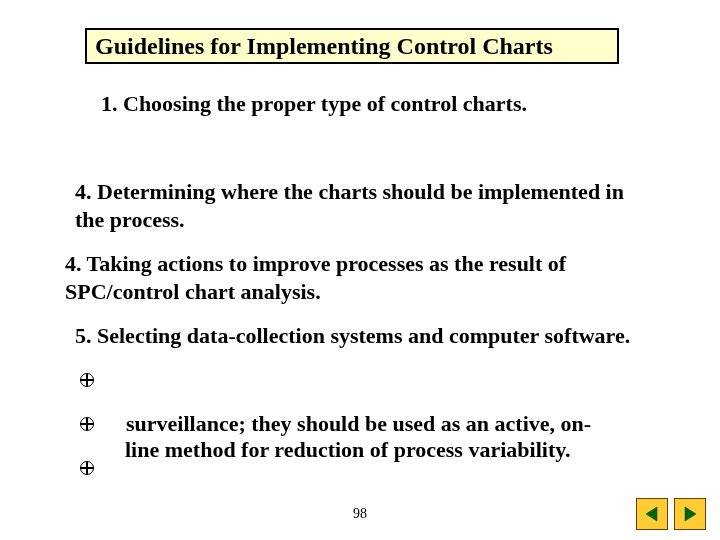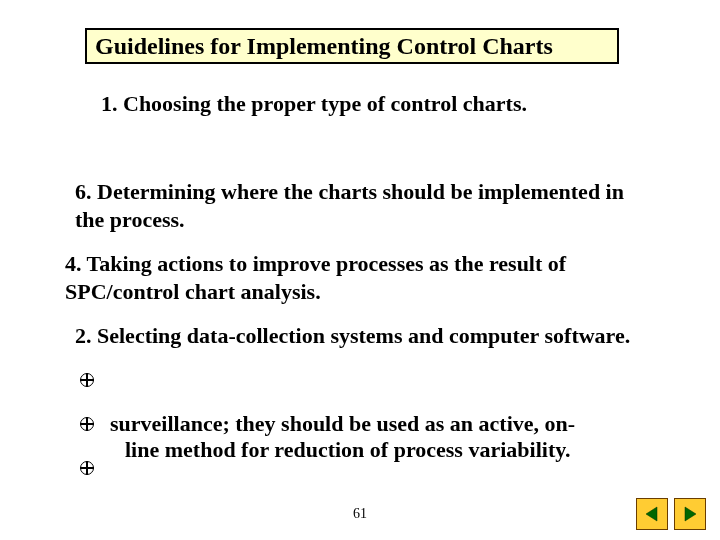--- a/index.html
+++ b/index.html
@@ -37,21 +37,21 @@
     font-size: 22px;
     font-weight: bold;
     line-height: 28px;
   }
   .i1 { left: 88px; top: 90px;  width: 580px; margin-left: 13px; }
   .i2 { left: 75px; top: 134px; width: 580px; }
   .i3 { left: 75px; top: 178px; width: 560px; }
   .i4 { left: 65px; top: 250px; width: 560px; }
   .i5 { left: 75px; top: 322px; width: 600px; }
   .b1 { left: 108px; top: 366px; width: 560px; }
-  .b2 { left: 110px; top: 410px; width: 560px; }
+  .b2 { left: 126px; top: 410px; width: 560px; }
   .b3 { left: 125px; top: 436px; width: 560px; }
   .bullet-icon {
     position: absolute;
     width: 16px;
     height: 16px;
   }
   .bi1 { left: 79px; top: 372px; }
   .bi2 { left: 79px; top: 416px; }
   .bi3 { left: 79px; top: 460px; }
   .page-num {
@@ -83,23 +83,23 @@
   .nav-btn svg { display: block; }
 </style>
 </head>
 <body>
 
 <div class="slide">
 
   <div class="title-box">Guidelines for Implementing Control Charts</div>
 
   <div class="item i1">1. Choosing the proper type of control charts.</div>
-  <div class="item i3">6. Determining where the charts should be implemented in the process.</div>
+  <div class="item i3">4. Determining where the charts should be implemented in the process.</div>
   <div class="item i4">4. Taking actions to improve processes as the result of SPC/control chart analysis.</div>
-  <div class="item i5">2. Selecting data-collection systems and computer software.</div>
+  <div class="item i5">5. Selecting data-collection systems and computer software.</div>
 
   <svg class="bullet-icon bi1" viewBox="0 0 16 16">
     <rect x="7" y="1" width="2" height="14" fill="#000"></rect>
     <rect x="1" y="7" width="14" height="2" fill="#000"></rect>
     <circle cx="8" cy="8" r="6.5" fill="none" stroke="#000" stroke-width="1"></circle>
   </svg>
 
   <svg class="bullet-icon bi2" viewBox="0 0 16 16">
     <rect x="7" y="1" width="2" height="14" fill="#000"></rect>
     <rect x="1" y="7" width="14" height="2" fill="#000"></rect>
@@ -107,21 +107,21 @@
   </svg>
   <div class="item b2">surveillance; they should be used as an active, on-</div>
 
   <svg class="bullet-icon bi3" viewBox="0 0 16 16">
     <rect x="7" y="1" width="2" height="14" fill="#000"></rect>
     <rect x="1" y="7" width="14" height="2" fill="#000"></rect>
     <circle cx="8" cy="8" r="6.5" fill="none" stroke="#000" stroke-width="1"></circle>
   </svg>
   <div class="item b3">line method for reduction of process variability.</div>
 
-  <div class="page-num">61</div>
+  <div class="page-num">98</div>
 
   <div class="nav">
     <div class="nav-btn">
       <svg width="18" height="18" viewBox="0 0 18 18">
         <polygon points="14,2 14,16 3,9" fill="#006600" stroke="#003300" stroke-width="0.5"></polygon>
       </svg>
     </div>
     <div class="nav-btn">
       <svg width="18" height="18" viewBox="0 0 18 18">
         <polygon points="4,2 4,16 15,9" fill="#006600" stroke="#003300" stroke-width="0.5"></polygon>

